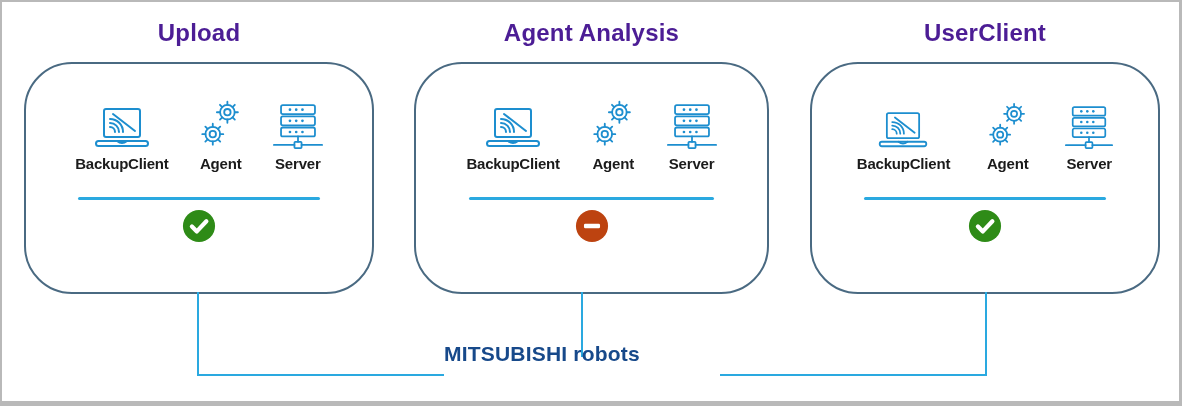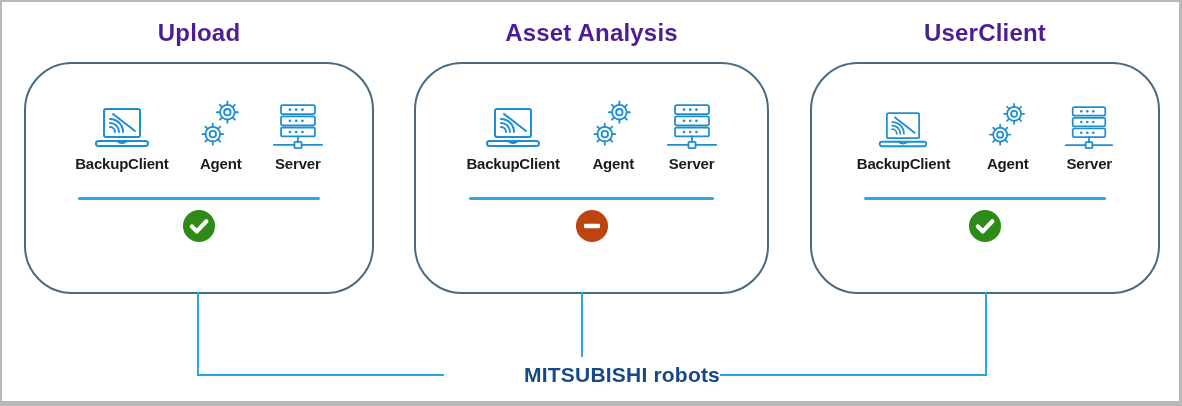--- a/index.html
+++ b/index.html
@@ -56,22 +56,22 @@
   .status{
     margin:9px auto 0 auto;
     width:34px;height:34px;
     display:block;
   }
   .connector{position:absolute;background:#2aa9e0;}
   .connector.v{width:2px;}
   .connector.h{height:2px;}
   #brand{
     position:absolute;
-    left:442px;top:361px;width:276px;
-    text-align:right;
+    left:442px;top:340px;width:276px;
+    text-align:left;
     font-size:21px;font-weight:bold;
     color:#17498a;
     letter-spacing:.2px;
     white-space:nowrap;
   }
   svg.icon{display:block;stroke:#1d8ecf;fill:none;stroke-width:2;stroke-linecap:round;stroke-linejoin:round;}
   #icon-defs{position:absolute;width:0;height:0;overflow:hidden;}
 </style>
 </head>
 <body>
@@ -174,21 +174,21 @@
         </div>
       </div>
       <div class="divider"></div>
       <svg class="status" viewBox="0 0 36 36">
           <use href="#icon-check"></use>
         </svg>
     </div>
   </div>
 
   <div class="group" style="left:412px;width:355px;">
-    <div class="group-title">Asset Analysis</div>
+    <div class="group-title">Agent Analysis</div>
     <div class="panel">
       <div class="icon-row">
         <div class="item">
           <div class="icon-box">
               <svg class="icon" width="58" height="44">
                 <use href="#icon-backup-client"></use>
               </svg>
             </div>
           <div class="item-label">BackupClient</div>
         </div>

